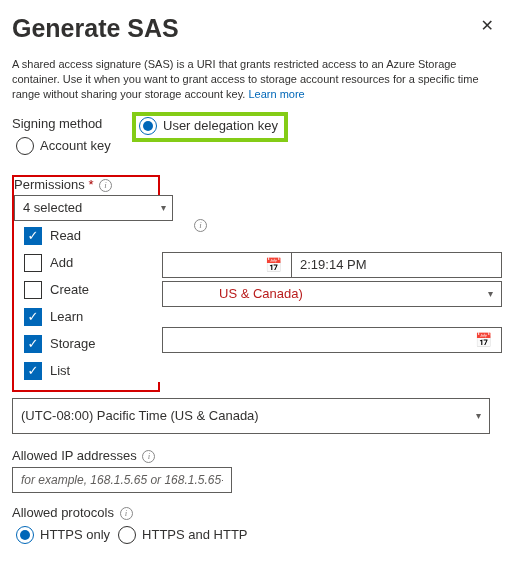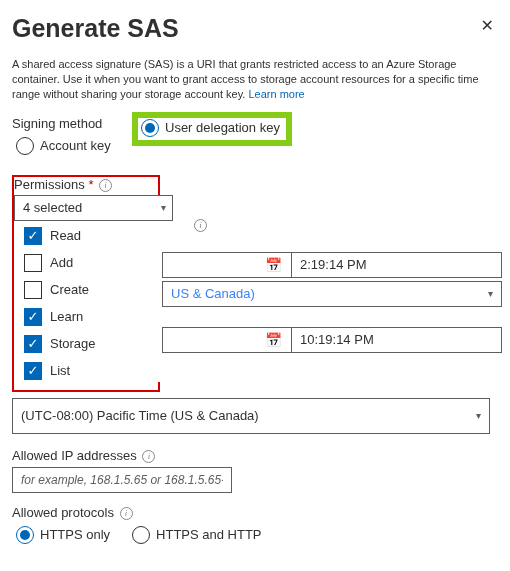--- a/index.html
+++ b/index.html
@@ -26,21 +26,21 @@
     font-style: italic; font-family: Georgia, serif;
   }
   .radio-row { display: flex; gap: 16px; align-items: center; margin-bottom: 18px; }
   .radio-item { display: flex; align-items: center; gap: 6px; cursor: pointer; padding: 2px 4px; }
   .radio-outer {
     width: 18px; height: 18px; border: 1px solid #323130; border-radius: 50%;
     display: flex; align-items: center; justify-content: center;
   }
   .radio-outer.sel { border-color: #0067b8; }
   .radio-inner { width: 10px; height: 10px; background: #0067b8; border-radius: 50%; }
-  .hl-red { border: 6px solid #84cc16; }
+  .hl-red { border: 4px solid #84cc16; }
   .hl-signing { position: absolute; padding: 1px 6px 3px 3px; }
   .signing-container { position: relative; }
 
   .perm-box {
     position: relative;
     border: 2px solid #d40000;
     padding: 0 8px 8px 0;
     width: 148px;
     z-index: 5;
     background: transparent;
@@ -77,31 +77,31 @@
   .dt-row { display: flex; gap: 0; width: 340px; }
   .dt-row .date-part { flex: 1; }
   .date-input, .tz-input, .time-input {
     height: 26px; border: 1px solid #605e5c; background: #fff;
     display: flex; align-items: center; padding: 0 8px;
   }
   .date-input { justify-content: flex-end; }
   .time-input { width: 210px; border-left: none; justify-content: space-between; text-align: right; }
   .tz-row { width: 340px; display: flex; }
   .tz-input { flex: 1; justify-content: space-between; }
-  .tz-input .tz-text { color: #3b82f6; }
+  .tz-input .tz-text { color: #b91c1c; margin-left: 48px; }
   .dropdown-chev { font-size: 10px; color: #605e5c; }
 
   .below-area { margin-top: 6px; }
   .tz-full { width: 478px; height: 36px; border: 1px solid #605e5c; display: flex; align-items: center; justify-content: space-between; padding: 0 8px; margin-bottom: 14px; }
   .ip-input {
     width: 220px; height: 26px; border: 1px solid #605e5c;
     padding: 0 8px; font-size: 12px; color: #323130; background: #fff;
   }
   .ip-input::placeholder { color: #605e5c; font-style: italic; }
-  .protocols { display: flex; gap: 14px; align-items: flex-start; margin-top: 4px; margin-bottom: 20px; }
+  .protocols { display: flex; align-items: flex-start; margin-top: 4px; margin-bottom: 20px; }
   .cal-icon { color: #605e5c; font-size: 14px; }
   .field-group { margin-bottom: 12px; }
   .layered { position: relative; min-height: 200px; }
 </style>
 </head>
 <body>
 
 <div class="header">
   <h1 class="title">Generate SAS</h1>
   <span class="close">✕</span>
@@ -145,23 +145,20 @@
       <div class="tz-input">
         <span class="tz-text">US &amp; Canada)</span>
         <span class="dropdown-chev">▾</span>
       </div>
     </div>
     <div style="height:14px"></div>
     <div class="dt-row">
       <div class="date-input date-part">
         <span class="cal-icon">📅</span>
       </div>
-      <div class="time-input">
-        <span>10:19:14 PM</span>
-      </div>
     </div>
   </div>
 
   <div class="perm-box">
     <div class="perm-label-row">
       <span>Permissions</span>
       <span class="req">*</span>
       <span class="info-icon">i</span>
     </div>
     <div class="select-trigger">

